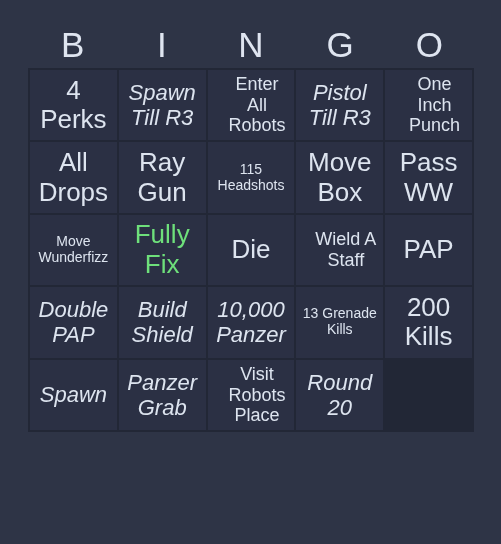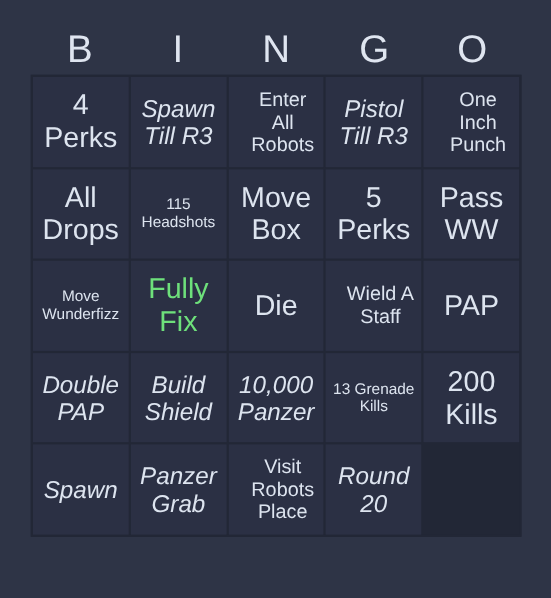--- a/index.html
+++ b/index.html
@@ -43,21 +43,21 @@
     letter-spacing: 0px;
     user-select: none;
   }
 
   
   .grid {
     position: absolute;
     left: 28px;
     top: 68px;
     width: 446px;
-    height: 420px;
+    height: 364px;
     box-sizing: border-box;
     display: grid;
     grid-template-columns: repeat(5, 1fr);
     grid-template-rows: repeat(5, 1fr);
     background: #222736;
     border: 2px solid #222736;
     gap: 2px;
   }
 
   .cell {
@@ -115,28 +115,28 @@
       </div>
       <div class="cell size-md">
         <span class="cell-text">Pistol Till R3</span>
       </div>
       <div class="cell size-sm">
         <span class="cell-text">One Inch Punch</span>
       </div>
       <div class="cell size-lg">
         <span class="cell-text">All Drops</span>
       </div>
+      <div class="cell size-lg">
+        <span class="cell-text">Ray Gun</span>
+      </div>
       <div class="cell size-xs">
         <span class="cell-text">115 Headshots</span>
       </div>
       <div class="cell size-lg">
         <span class="cell-text">Move Box</span>
-      </div>
-      <div class="cell size-lg">
-        <span class="cell-text">5 Perks</span>
       </div>
       <div class="cell size-lg">
         <span class="cell-text">Pass WW</span>
       </div>
       <div class="cell size-xs">
         <span class="cell-text">Move Wunderfizz</span>
       </div>
       <div class="cell size-lg marked">
         <span class="cell-text">Fully Fix</span>
       </div>

